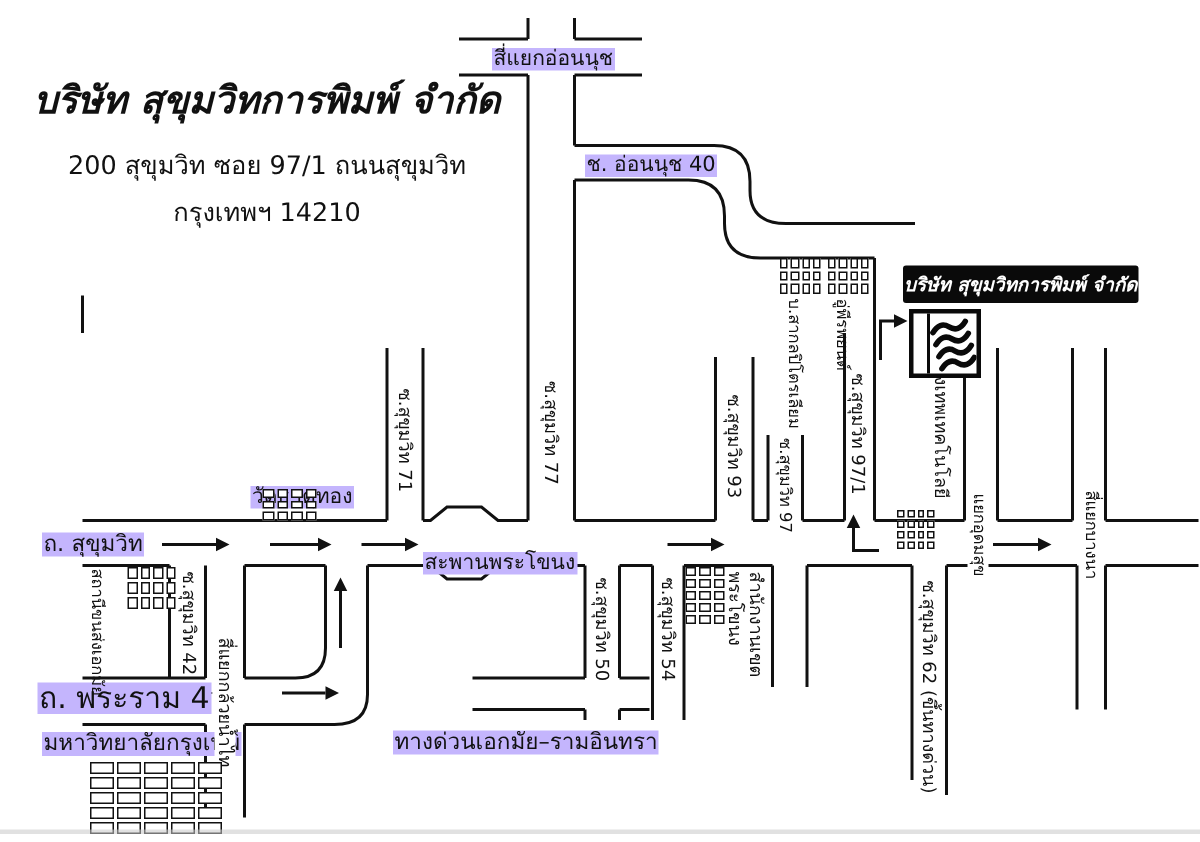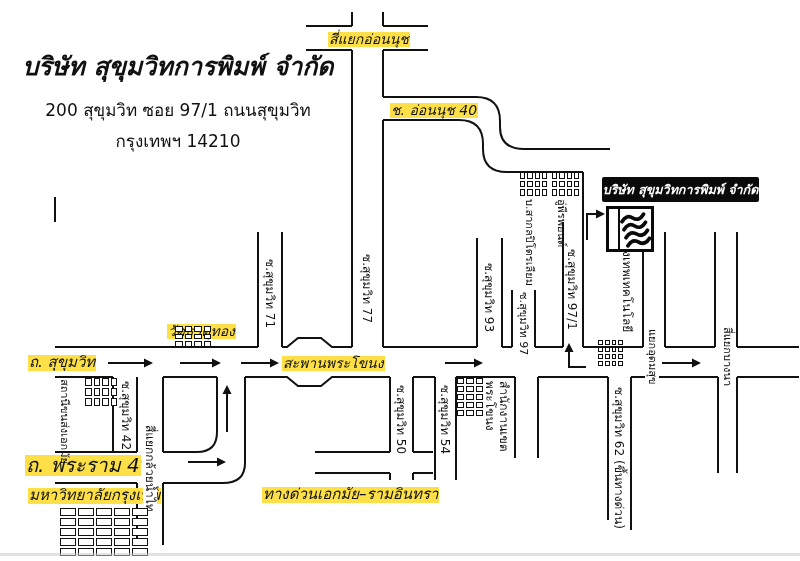--- a/index.html
+++ b/index.html
@@ -1,19 +1,19 @@
 <!DOCTYPE html>
 <html><head>
 <meta charset="utf-8">
 <style>
   html,body{margin:0;padding:0;background:#fff;}
   #page{position:relative;width:800px;height:561px;background:#fff;overflow:hidden;
         font-family:"DejaVu Sans",sans-serif;color:#111;}
   svg.roads{position:absolute;left:0;top:0;}
-  .lbl{position:absolute;white-space:nowrap;font-size:14px;line-height:1.05;background:#fde047;padding:0 1px;font-style:italic;}
+  .lbl{position:absolute;white-space:nowrap;font-size:14px;line-height:1.05;background:#c4b5fd;padding:0 1px;}
   .v{position:absolute;white-space:nowrap;font-size:12px;line-height:14px;
      transform-origin:0 0;transform:rotate(90deg);padding:0 1px;}
   .vbg{background:#fff;}
   .hdr{position:absolute;left:18px;top:46px;width:320px;text-align:center;}
   .hdr .t{font-size:25px;font-weight:bold;font-style:italic;letter-spacing:0px;margin-bottom:10px;}
   .hdr .a{font-size:17px;margin-top:4px;}
   .hdr .p{font-size:19px;font-weight:bold;margin-top:6px;}
   .hdr .p .ph{font-size:22px;vertical-align:-2px;margin-right:6px;}
   .bgrid{position:absolute;display:grid;gap:2px;}
   .bgrid i{display:block;border:1.6px solid #111;background:#fff;}
@@ -156,21 +156,21 @@
     <g>
       <path d="M586,367 H569 V352"></path>
         <polygon points="564.5,352 573.5,352 569,343" fill="#111" stroke="none"></polygon>
     </g>
   </svg>
 
   <div class="lbl" style="left:328px;top:32px;">สี่แยกอ่อนนุช</div>
   <div class="lbl" style="left:390px;top:103px;">ช. อ่อนนุช 40</div>
   <div class="lbl" style="left:167px;top:324px;">วัดธาตุทอง</div>
   <div class="lbl" style="left:28px;top:355px;font-size:15px;">ถ. สุขุมวิท</div>
-  <div class="lbl" style="left:282px;top:356px;">สะพานพระโขนง</div>
+  <div class="lbl" style="left:282px;top:368px;">สะพานพระโขนง</div>
   <div class="lbl" style="left:25px;top:455px;font-size:20px;">ถ. พระราม 4</div>
   <div class="lbl" style="left:28px;top:488px;font-size:15px;">มหาวิทยาลัยกรุงเทพ</div>
   <div class="lbl" style="left:262px;top:487px;font-size:15px;">ทางด่วนเอกมัย–รามอินทรา</div>
 
   <div class="v" style="left:277px;top:258px;">ซ.สุขุมวิท 71</div>
   <div class="v" style="left:374px;top:253px;">ซ.สุขุมวิท 77</div>
   <div class="v" style="left:496px;top:262px;">ซ.สุขุมวิท 93</div>
   <div class="v" style="left:530px;top:291px;font-size:11px;">ซ.สุขุมวิท 97</div>
   <div class="v vbg" style="left:579px;top:248px;">ซ.สุขุมวิท 97/1</div>
   <div class="v" style="left:536px;top:198px;font-size:11px;">บ.สากลปิโตรเลียม</div>

